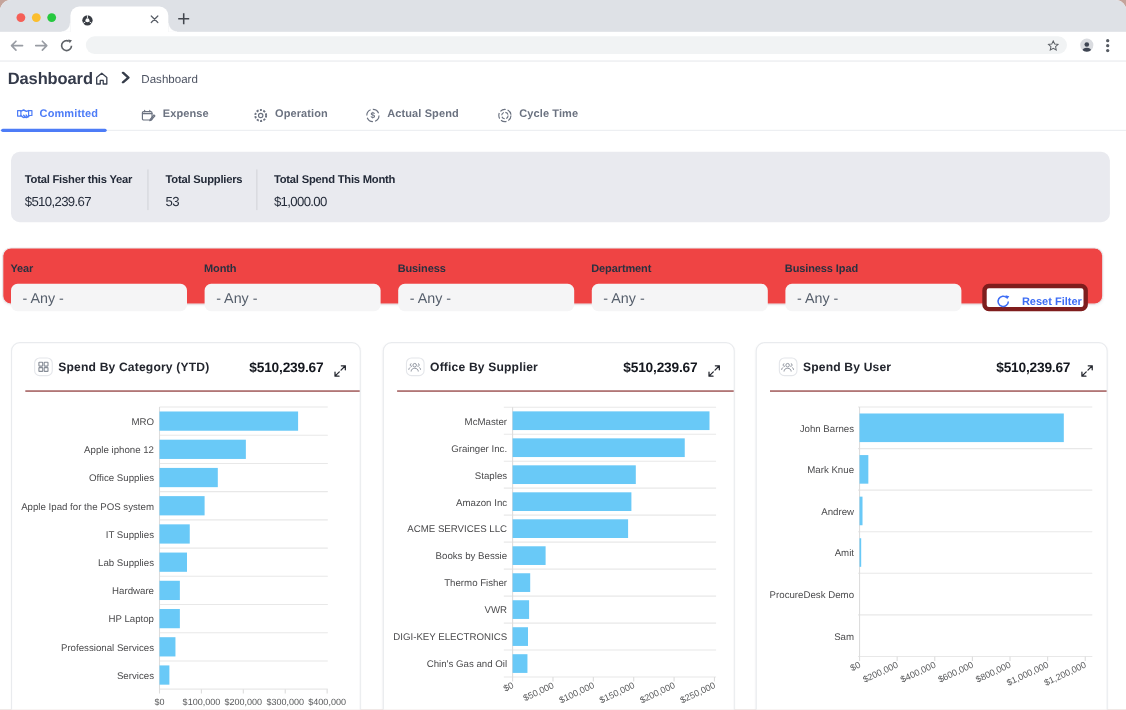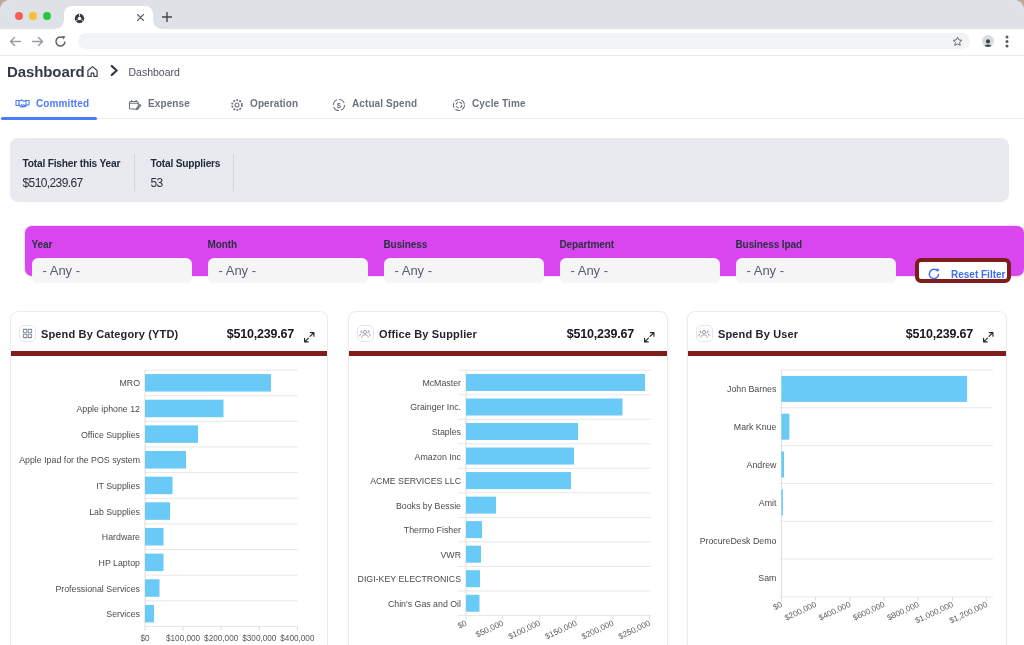--- a/index.html
+++ b/index.html
@@ -18,28 +18,28 @@
 .h1{position:absolute;left:7px;top:63.5px;font-size:15px;line-height:16px;font-weight:700;color:#343a4a;letter-spacing:-.1px}
 .crumb{position:absolute;left:128.5px;top:66px;font-size:10.5px;line-height:12px;color:#4d5362}
 .tabitem{position:absolute;top:98px;height:15px;display:flex;align-items:flex-start;font-size:10px;font-weight:700;letter-spacing:.1px;color:#6b7280;white-space:nowrap}
 .tabitem svg{margin-right:6px}
 .tabline{position:absolute;left:0;top:118px;width:1024px;height:1px;background:#eceef1}
 .bluebar{position:absolute;left:1px;top:116.5px;width:96px;height:3px;background:#4d7cf7;border-radius:2px;z-index:2}
 .summary{position:absolute;left:10px;top:138px;width:999px;height:64px;background:#e9eaef;border-radius:8px}
 .stat-label{font-size:10.2px;font-weight:700;letter-spacing:-.2px;color:#232a38}
 .stat-value{font-size:12px;letter-spacing:-.6px;color:#272e3c;margin-top:7px}
 .vdiv{position:absolute;top:16px;width:1px;height:37px;background:#d3d4da}
-.filter{position:absolute;left:24px;top:225px;width:1001px;height:52px;background:#d946ef;border:1px solid #e9ebee;border-radius:8px;box-shadow:0 1px 2px rgba(16,24,40,.04)}
+.filter{position:absolute;left:2px;top:225px;width:1001px;height:52px;background:#ef4444;border:1px solid #e9ebee;border-radius:8px;box-shadow:0 1px 2px rgba(16,24,40,.04)}
 .flabel{position:absolute;top:13px;font-size:10px;font-weight:700;letter-spacing:-.1px;color:#2a3140}
 .finput{position:absolute;top:32px;width:160px;height:25px;background:#f5f5f6;border-radius:6px;font-size:13px;color:#565f6c;line-height:25px;padding-left:11px}
 .resetbtn{position:absolute;left:890px;top:32px;width:96px;height:25px;border:4px solid #7f1d1d;border-radius:6px;background:#fff;color:#3d6df5;font-size:10px;font-weight:700}
 .resetbtn svg{position:absolute;left:8px;top:5px}
 .resetbtn span{position:absolute;left:32px;top:7px}
 .card{position:absolute;top:311px;height:400px;background:#fff;border:1px solid #e9ebee;border-radius:8px;box-shadow:0 1px 2px rgba(16,24,40,.04)}
-.chead{position:absolute;left:0;top:0;right:0;height:44px;border-bottom:5px solid #7f1d1d}
+.chead{position:absolute;left:12px;top:0;right:0;height:44px;border-bottom:1px solid #7f1d1d}
 .cicon{position:absolute;left:7.5px;top:13px;width:17px;height:17px;border:1px solid #e4e6ea;border-radius:5px;display:flex;align-items:center;justify-content:center}
 .ctitle{position:absolute;left:30px;top:16px;font-size:11px;line-height:12px;font-weight:700;letter-spacing:.15px;color:#23262e}
 .cvalue{position:absolute;top:16px;font-size:12.5px;line-height:12px;font-weight:700;letter-spacing:-.2px;color:#15181f}
 </style>
 </head>
 <body>
 <div class="win">
 
   <div class="tabstrip">
     <div class="dot" style="left:15px;background:#f55f57"></div>
@@ -140,20 +140,24 @@
     <div class="abs" style="left:12.5px;top:20px">
       <div class="stat-label">Total Fisher this Year</div>
       <div class="stat-value">$510,239.67</div>
     </div>
     <div class="vdiv" style="left:124px"></div>
     <div class="abs" style="left:140.5px;top:20px">
       <div class="stat-label">Total Suppliers</div>
       <div class="stat-value">53</div>
     </div>
     <div class="vdiv" style="left:223px"></div>
+    <div class="abs" style="left:239px;top:20px">
+      <div class="stat-label">Total Spend This Month</div>
+      <div class="stat-value">$1,000.00</div>
+    </div>
   </div>
 
   <div class="filter">
     <div class="flabel" style="left:6.5px">Year</div>
     <div class="flabel" style="left:182.5px">Month</div>
     <div class="flabel" style="left:358.5px">Business</div>
     <div class="flabel" style="left:534.5px">Department</div>
     <div class="flabel" style="left:710.5px">Business Ipad</div>
     <div class="finput" style="left:6.5px">- Any -</div>
     <div class="finput" style="left:182.5px">- Any -</div>

